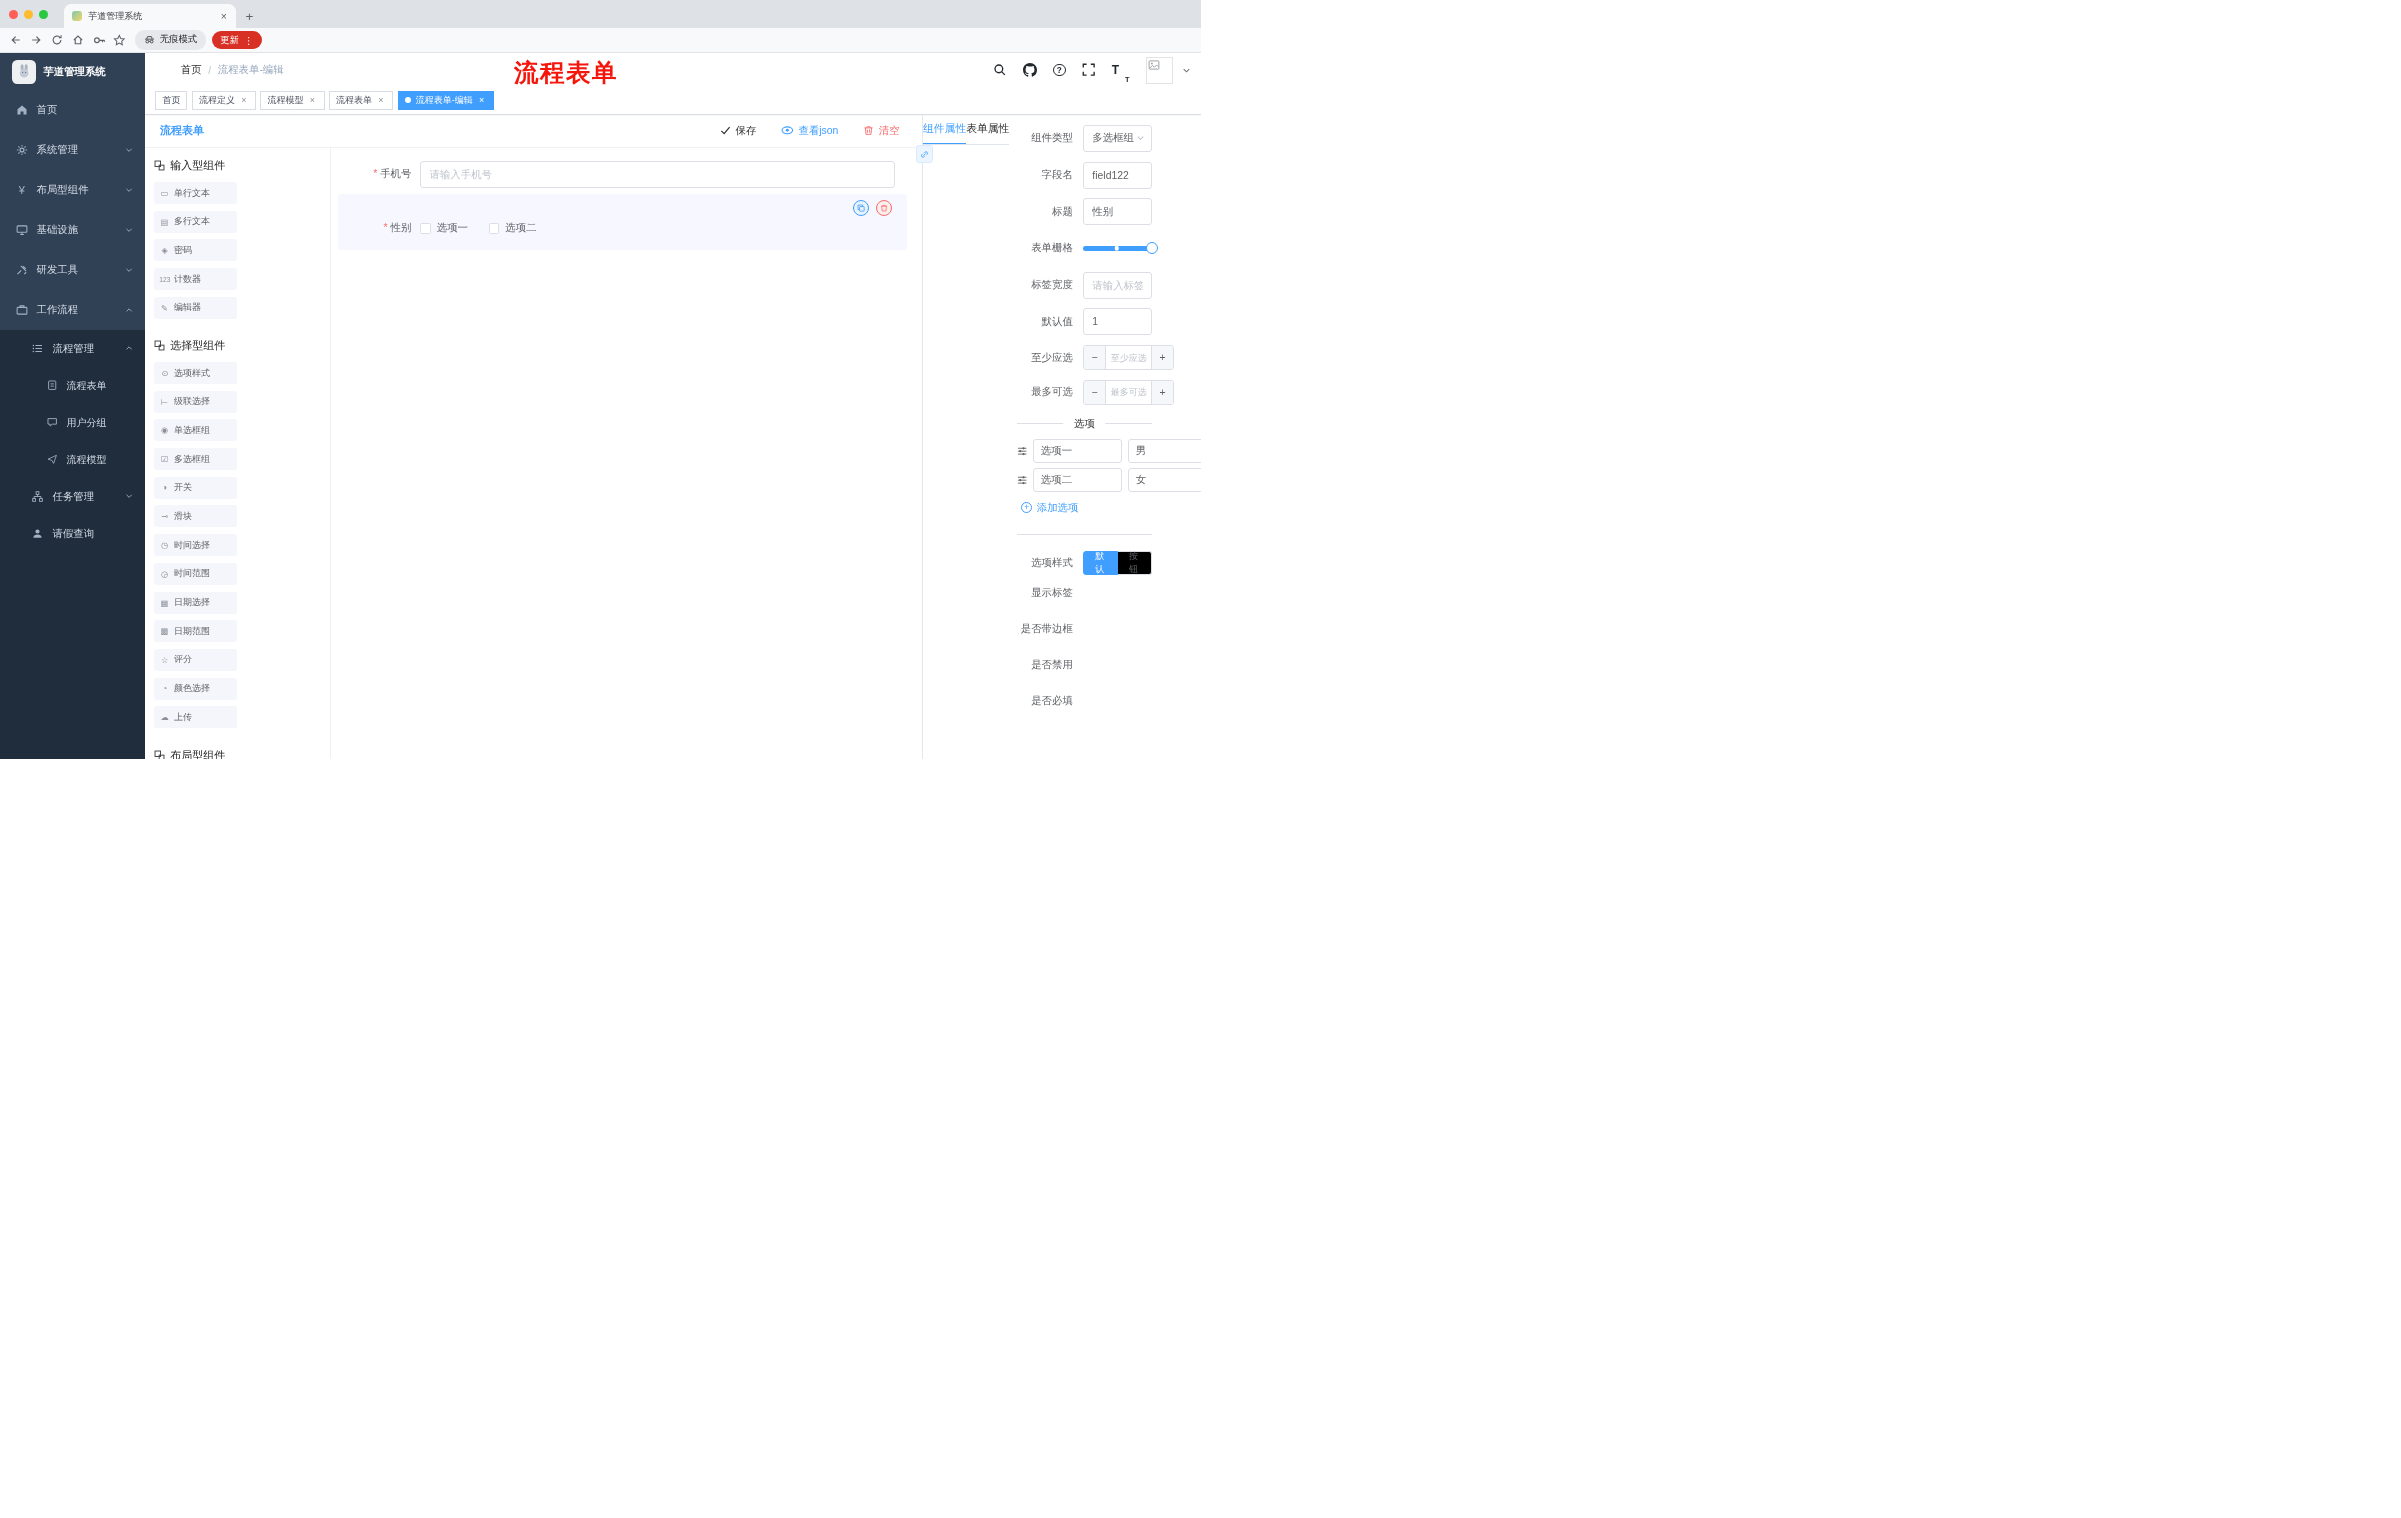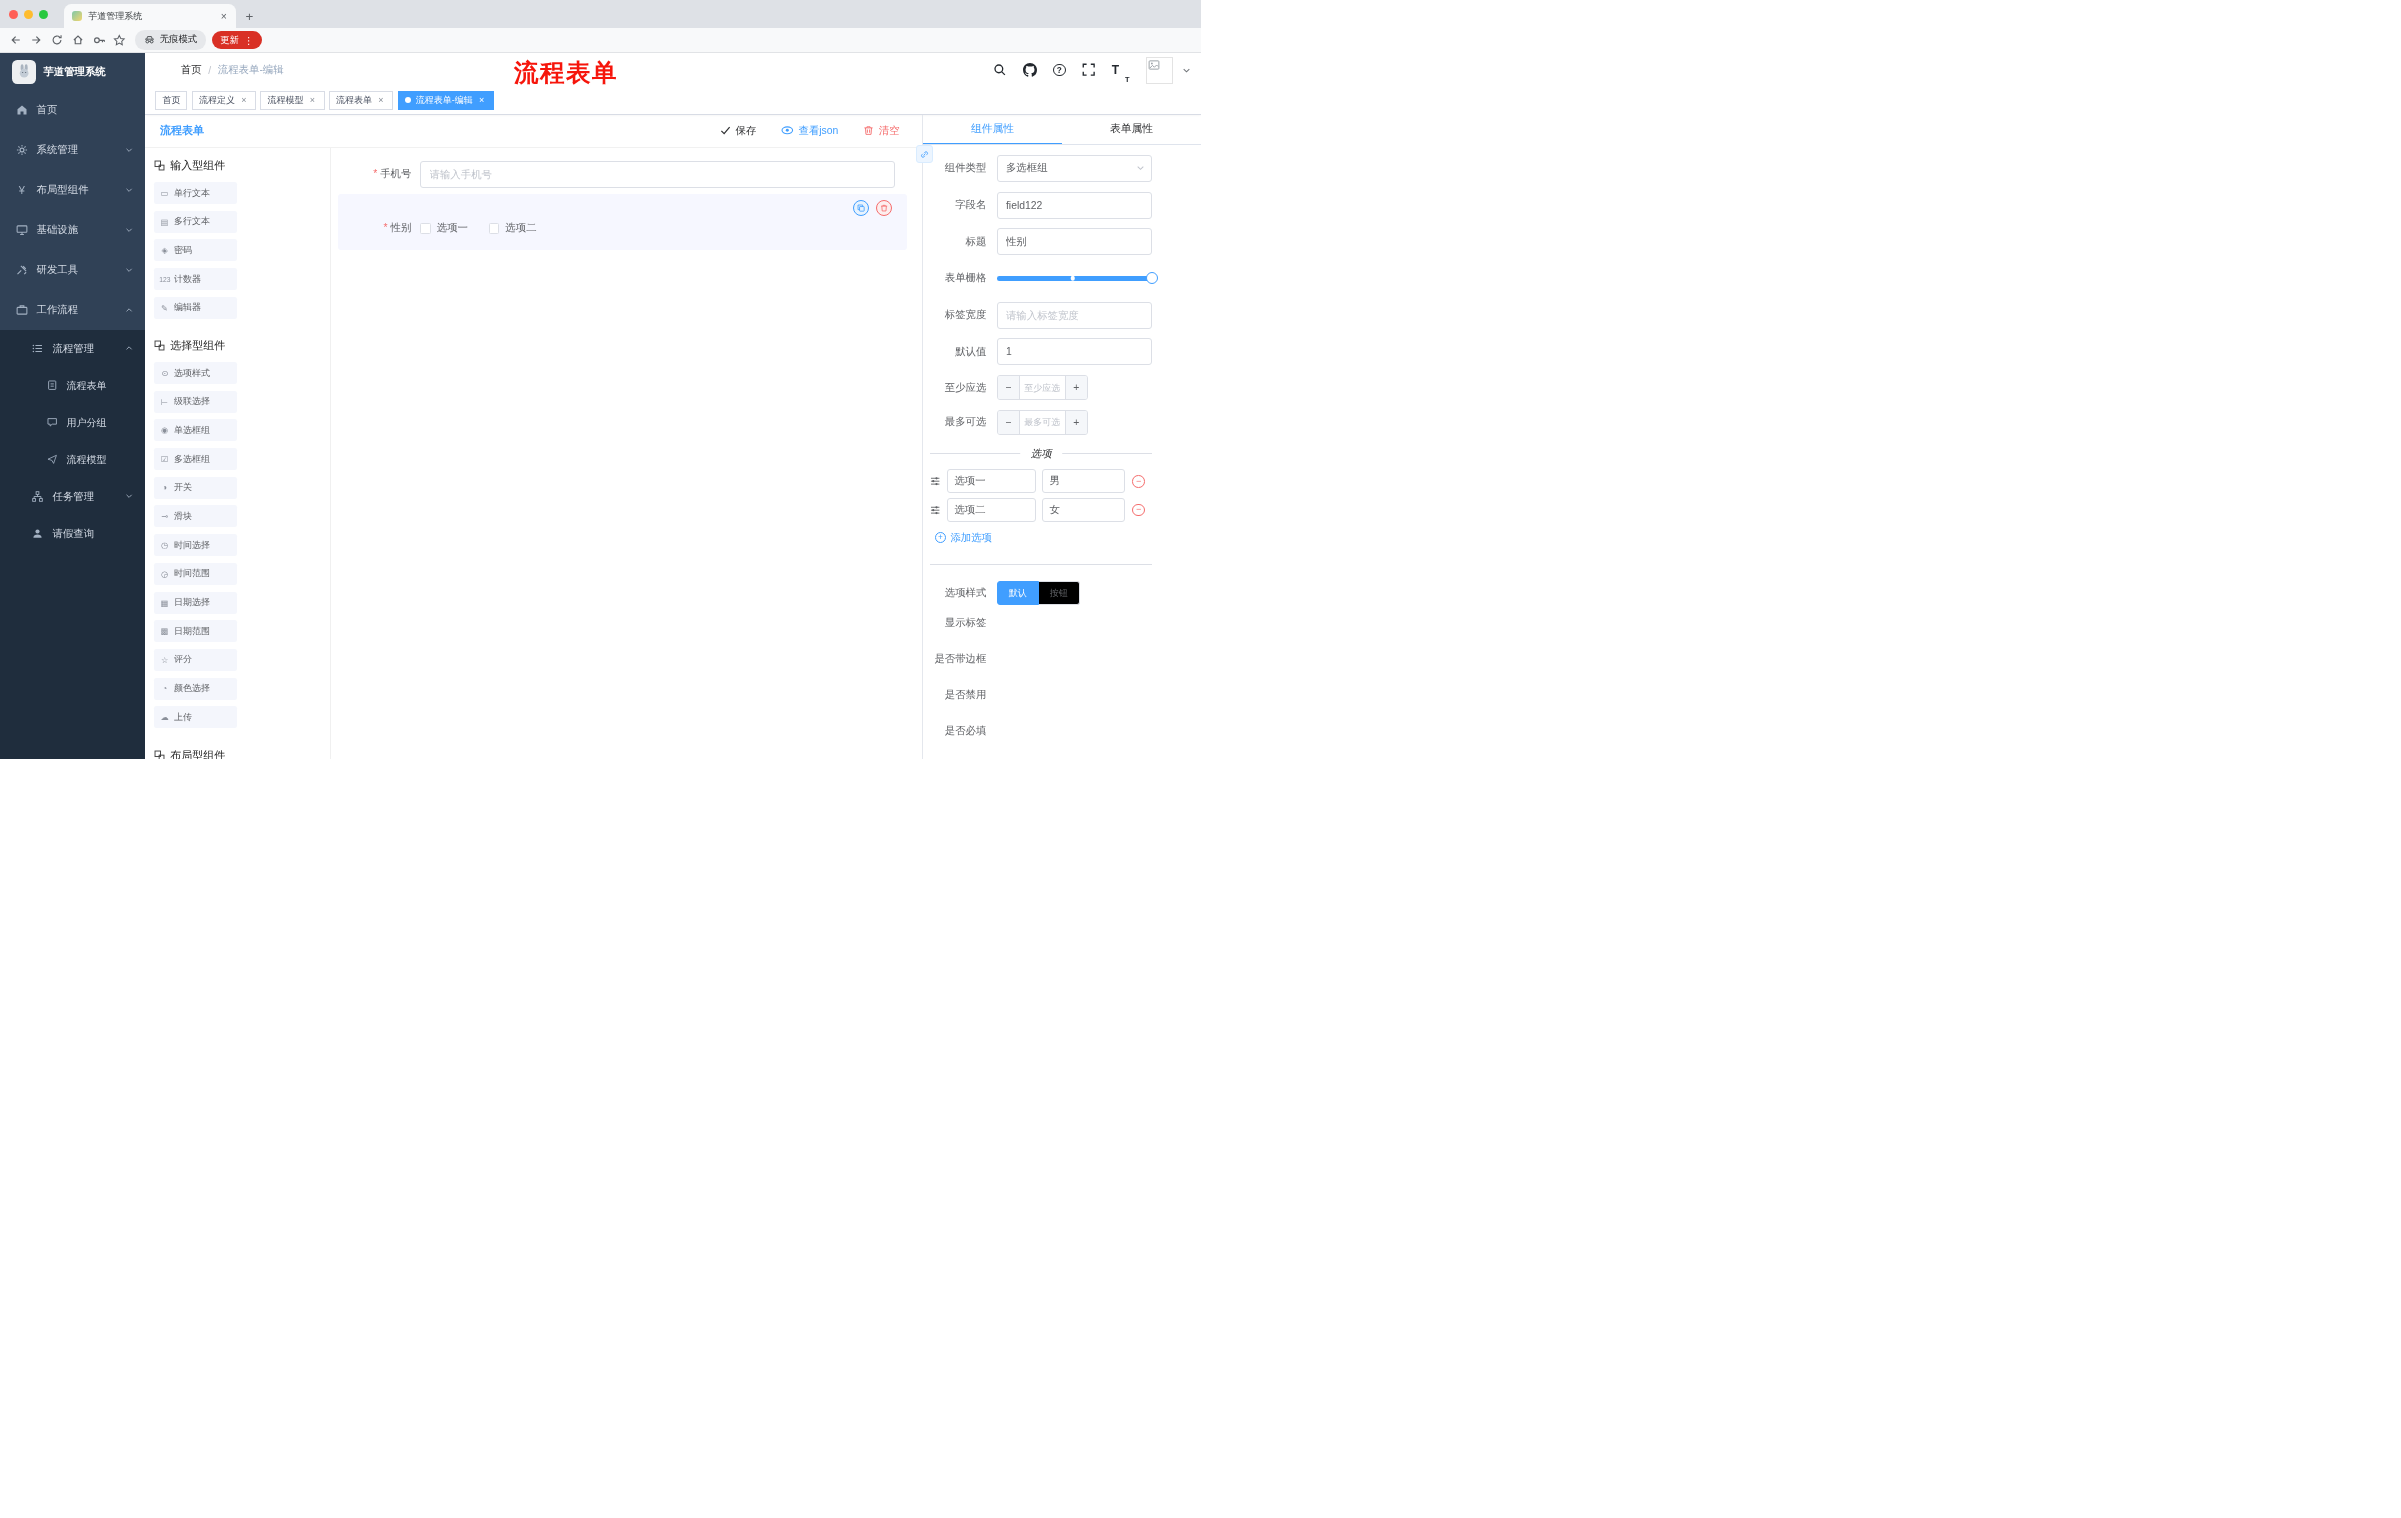--- a/index.html
+++ b/index.html
@@ -94,42 +94,42 @@
   .widget-selected { margin-top:6px; background:#f6f7ff; border-radius:3px; position:relative; padding:21px 0 8.2px; }
   .w-actions { position:absolute; top:6px; right:15px; display:flex; gap:6.7px; }
   .wbtn { width:16.3px; height:16.3px; border-radius:50%; display:flex; align-items:center; justify-content:center; cursor:pointer; }
   .wbtn.copy { border:0.7px solid #409eff; background:#e8f3fe; color:#409eff; }
   .wbtn.del { border:0.7px solid #f56c6c; background:#fdeeee; color:#f56c6c; }
   .cbgroup { display:flex; gap:21px; align-items:center; height:27px;}
   .cbox { display:flex; align-items:center; gap:6px; font-size:10.4px; color:#606266; cursor:pointer;}
   .cb { width:10.4px; height:10.4px; border:0.7px solid #dcdfe6; border-radius:1.5px; background:#fff; }
 
   
-  .props { width:279px; border-left:0.7px solid #e4e7ed; display:flex; flex-direction:column; position:relative; flex-shrink:0;}
+  .props { width:279px; border-left:0.7px solid #e4e7ed; display:flex; flex-direction:row; position:relative; flex-shrink:0;}
   .ptabs { height:30px; display:flex; border-bottom:0.7px solid #dfe4ed; flex-shrink:0;}
   .ptab { flex:1; display:flex; align-items:center; justify-content:center; font-size:10.8px; color:#303133; cursor:pointer; position:relative;}
   .ptab.active { color:#409eff; }
   .ptab.active::after { content:""; position:absolute; left:0; right:0; bottom:-0.7px; height:1.5px; background:#409eff;}
   .link-tag { position:absolute; left:-6.7px; top:30.5px; width:16.3px; height:18px; background:#ecf5ff; border:0.7px solid #d9ecff; border-radius:3px; color:#409eff; display:flex; align-items:center; justify-content:center; cursor:pointer; z-index:2;}
   .pbody { flex:1; padding:10.4px 49px 0 7.4px; overflow:hidden; }
   .prow { display:flex; align-items:center; margin-bottom:9.7px; }
   .plabel { width:56px; text-align:right; font-size:10.4px; color:#606266; margin-right:10.4px; flex-shrink:0;}
   .pctrl { flex:1; min-width:0; position:relative;}
   .sel-chev { position:absolute; right:6.7px; top:50%; transform:translateY(-50%); color:#c0c4cc; display:flex; pointer-events:none;}
   .slider { height:27px; display:flex; align-items:center; position:relative; }
   .runway { height:4.5px; width:100%; border-radius:2.2px; background:#409eff; position:relative;}
   .sstop { position:absolute; left:49%; top:50%; transform:translate(-50%,-50%); width:4.5px; height:4.5px; border-radius:50%; background:#fff;}
   .shandle { position:absolute; right:0; top:50%; transform:translate(50%,-50%); width:12px; height:12px; border-radius:50%; background:#fff; border:1.5px solid #409eff; cursor:grab;}
   .stepper { display:flex; width:91px; height:25px; border:0.7px solid #dcdfe6; border-radius:3px; overflow:hidden; background:#fff;}
   .stepbtn { width:22px; background:#f5f7fa; color:#606266; display:flex; align-items:center; justify-content:center; font-size:10.4px; cursor:pointer; flex-shrink:0;}
   .stepbtn.minus{ border-right:0.7px solid #dcdfe6;} .stepbtn.plus{ border-left:0.7px solid #dcdfe6;}
   .stepbtn.minus::before{content:"−";} .stepbtn.plus::before{content:"+";}
   .stepin { width:45px; border:none; outline:none; text-align:center; font-size:9px; color:#606266; font-family:inherit;}
   .stepin::placeholder{ color:#c0c4cc; }
-  .pdivider { position:relative; border-top:0.7px solid #dcdfe6; margin:18px 0 15.6px;font-style:italic; }
+  .pdivider { position:relative; border-top:0.7px solid #dcdfe6; margin:18px 0 15.6px; }
   .pdiv-text { position:absolute; left:50%; top:0; transform:translate(-50%,-50%); background:#fff; padding:0 10.4px; font-size:10.4px; color:#303133;}
   .optrow { display:flex; align-items:center; gap:6px; margin-bottom:4.5px; }
   .drag-ic { color:#606266; display:flex; flex-shrink:0; cursor:grab;}
   .inp.small { height:24px; font-size:10.4px; padding:0 6.7px;}
   .opt-l { width:89px; flex-shrink:0;} .opt-v { width:83px; flex-shrink:0;}
   .rm-ic { width:12.6px; height:12.6px; border:0.7px solid #f56c6c; border-radius:50%; color:#f56c6c; display:flex; align-items:center; justify-content:center; cursor:pointer; flex-shrink:0; margin-left:1.5px;}
   .rm-ic::before{ content:"−"; font-size:9px; line-height:1;}
   .addopt { display:flex; align-items:center; gap:4.5px; color:#409eff; font-size:10.4px; margin:9px 0 0 4.5px; cursor:pointer;}
   .addplus { width:11px; height:11px; border:0.7px solid #409eff; border-radius:50%; display:flex; align-items:center; justify-content:center; font-size:8.2px;}
   .addplus::before{content:"+";}

